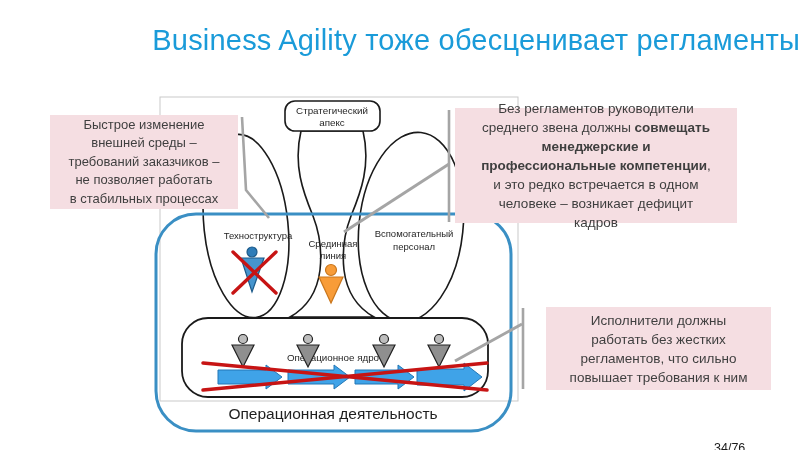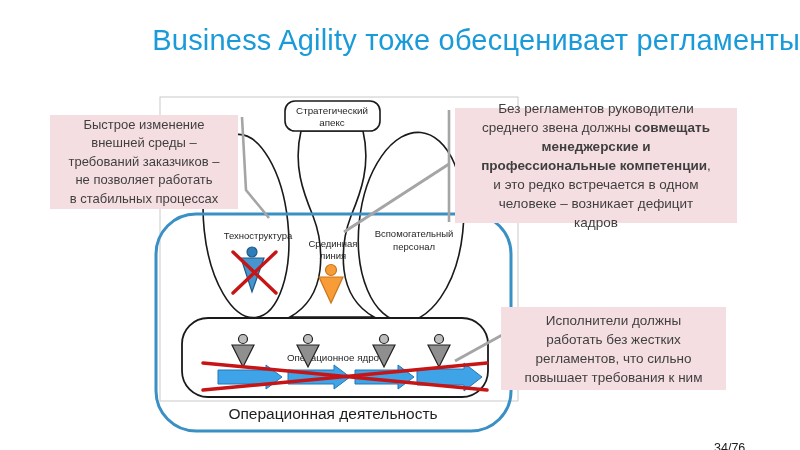--- a/index.html
+++ b/index.html
@@ -8,21 +8,21 @@
   .title{position:absolute;left:0;top:24px;width:800px;text-align:right;
          font-size:29px;font-weight:400;color:#1A9BD9;letter-spacing:0.2px;}
   .diagram-svg{position:absolute;left:0;top:0;}
   svg text{font-family:"Liberation Sans",sans-serif;fill:#1f1f1f;}
   .callout{position:absolute;background:#F5DEE2;color:#3F3F3F;text-align:center;
            display:flex;align-items:center;justify-content:center;box-sizing:border-box;z-index:3;}
   .callout.pre{white-space:pre-line;}
   .co-env{left:50px;top:115px;width:188px;height:94px;font-size:13px;line-height:18.6px;}
   .co-mid{left:455px;top:108px;width:282px;height:115px;font-size:13.5px;line-height:19px;padding:2px 26px;}
   .co-mid .inner{display:inline;}
-  .co-exec{left:501px;top:307px;width:225px;height:83px;font-size:13.5px;line-height:19px;}
+  .co-exec{left:546px;top:307px;width:225px;height:83px;font-size:13.5px;line-height:19px;}
   .pagenum{position:absolute;left:714px;top:424px;width:60px;font-size:12.5px;color:#1a1a1a;z-index:3;margin-top:17px;}
 </style>
 </head>
 <body>
 
 <div class="slide">
 
   <div class="title">Business Agility тоже обесценивает регламенты</div>
 
   <svg class="diagram-svg" width="800" height="450" viewBox="0 0 800 450">

